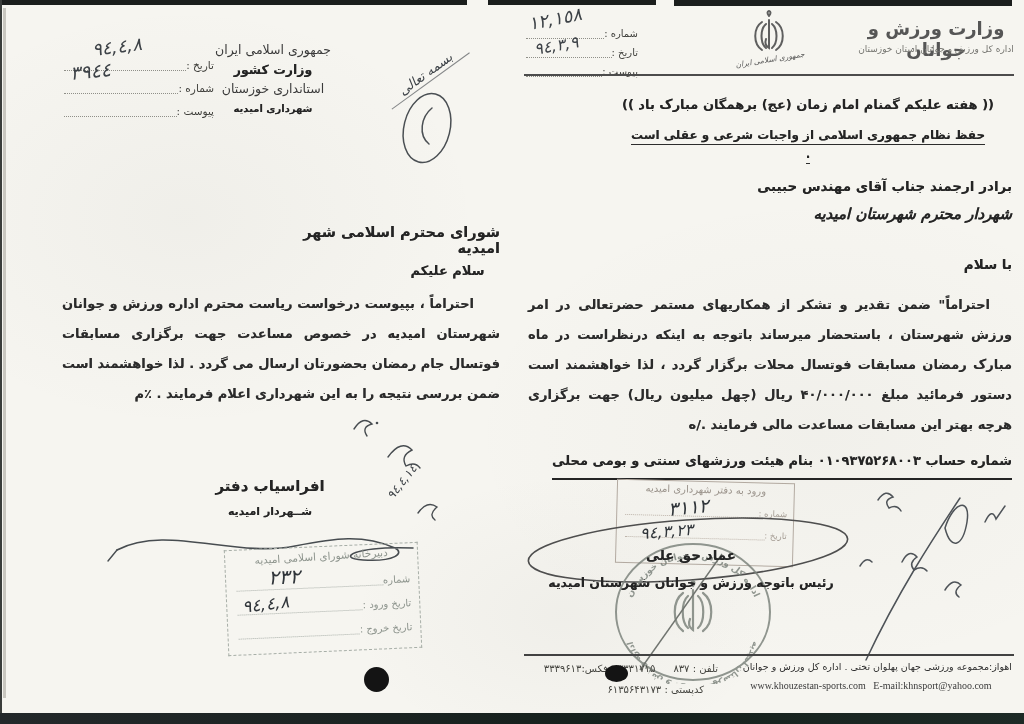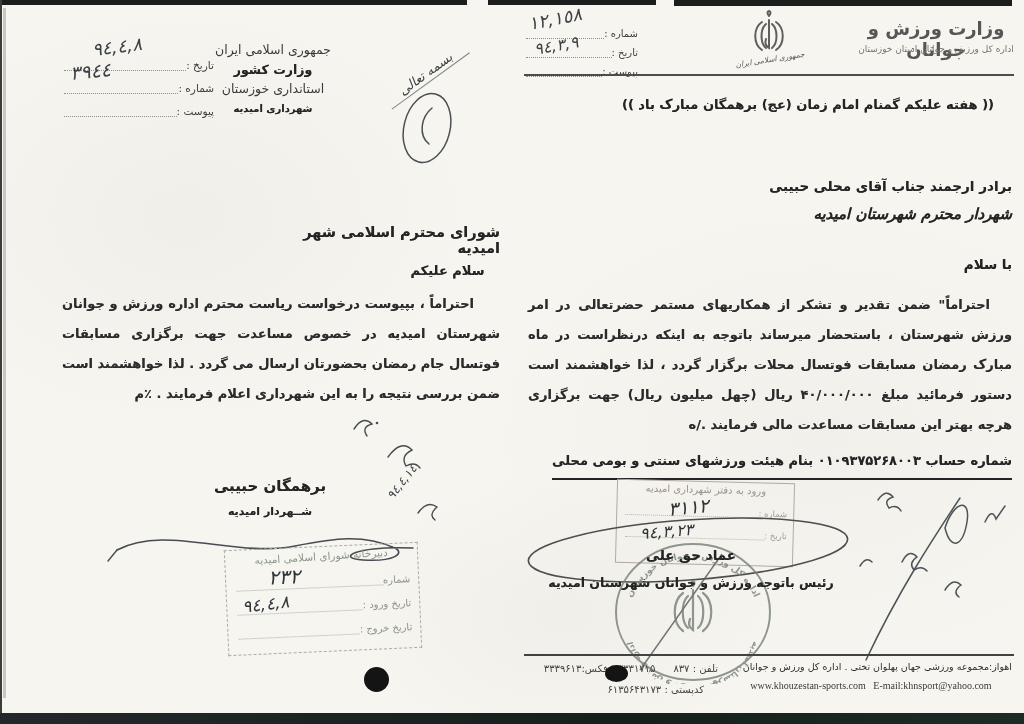--- a/index.html
+++ b/index.html
@@ -66,21 +66,21 @@
         <span class="dots"></span>
     </div>
   </div>
   <div class="abs hw rtl" style="left:92px;top:36px;font-size:18px;transform:rotate(-7deg);letter-spacing:3px;">٩٤,٤,٨</div>
   <div class="abs hw rtl" style="left:70px;top:60px;font-size:19px;transform:rotate(-6deg);letter-spacing:5px;">٣٩٤٤</div>
 
   <div class="abs rtl b" style="left:280px;top:224px;width:220px;text-align:right;font-size:14.5px;">شورای محترم اسلامی شهر امیدیه</div>
   <div class="abs rtl b" style="left:395px;top:263px;width:105px;text-align:center;font-size:13px;">سلام علیکم</div>
   <div class="abs rtl" style="left:62px;top:289px;width:438px;font-size:13px;font-weight:bold;color:#2b2b2b;line-height:30px;text-align:justify;text-indent:26px;text-shadow:0 0 0.6px rgba(45,45,45,0.5);">احتراماً ، بپیوست درخواست ریاست محترم اداره ورزش و جوانان شهرستان امیدیه در خصوص مساعدت جهت برگزاری مسابقات فوتسال جام رمضان بحضورتان ارسال می گردد . لذا خواهشمند است ضمن بررسی نتیجه را به این شهرداری اعلام فرمایند . ٪م</div>
 
-  <div class="abs rtl b" style="left:200px;top:477px;width:140px;text-align:center;font-size:15px;">برهمگان حبیبی</div>
+  <div class="abs rtl b" style="left:200px;top:477px;width:140px;text-align:center;font-size:15px;">افراسیاب دفتر</div>
   <div class="abs rtl b" style="left:200px;top:505px;width:140px;text-align:center;font-size:11px;">شــهردار امیدیه</div>
   <svg class="abs" style="left:95px;top:508px;" width="330" height="70" viewBox="0 0 330 70">
     <path d="M22,42 C70,16 140,50 200,38 C240,30 268,26 300,40 C310,45 300,54 268,52 C240,50 260,38 318,40" fill="none" stroke="#474c50" stroke-width="1.6" stroke-linecap="round"></path>
     <path d="M22,42 l-9,11" fill="none" stroke="#474c50" stroke-width="1.4" stroke-linecap="round"></path>
   </svg>
 
   <svg class="abs" style="left:330px;top:395px;" width="150" height="150" viewBox="0 0 150 150">
     <path d="M24,34 q9,-14 18,-5 q-11,3 -5,12" fill="none" stroke="#474c50" stroke-width="1.4" stroke-linecap="round"></path>
     <path d="M58,62 q13,-18 24,-7 q-12,6 -6,16 q9,-5 14,2" fill="none" stroke="#474c50" stroke-width="1.4" stroke-linecap="round"></path>
     <path d="M88,118 q9,-13 19,-6 q-9,8 -2,13" fill="none" stroke="#474c50" stroke-width="1.4" stroke-linecap="round"></path>
@@ -136,22 +136,25 @@
       <span class="lbl" style="font-size:10px;">پیوست :</span>
         <span class="dots"></span>
     </div>
   </div>
   <div class="abs hw rtl" style="left:528px;top:8px;font-size:18px;letter-spacing:2px;transform:rotate(-11deg);">١٢,١٥٨</div>
   <div class="abs hw rtl" style="left:534px;top:36px;font-size:16px;letter-spacing:2px;transform:rotate(-10deg);">٩٤,٣,٩</div>
 
   <div class="abs" style="left:524px;top:74px;width:490px;height:2px;background:#4c4c4c;"></div>
 
   <div class="abs rtl b" style="left:608px;top:97px;width:400px;text-align:center;font-size:13px;">(( هفته علیکم گمنام امام زمان (عج) برهمگان مبارک باد ))</div>
-
-  <div class="abs rtl b" style="left:712px;top:178px;width:300px;text-align:right;font-size:13.5px;">برادر ارجمند جناب آقای محلی حبیبی</div>
+  <div class="abs rtl" style="left:628px;top:124px;width:360px;text-align:center;">
+    <span class="b" style="font-size:12px;border-bottom:1.5px solid #2d2d2d;padding-bottom:2px;">حفظ نظام جمهوری اسلامی از واجبات شرعی و عقلی است .</span>
+  </div>
+
+  <div class="abs rtl b" style="left:712px;top:178px;width:300px;text-align:right;font-size:13.5px;">برادر ارجمند جناب آقای مهندس حبیبی</div>
   <div class="abs rtl b" style="left:762px;top:205px;width:250px;text-align:right;font-size:15px;font-style:italic;">شهردار محترم شهرستان امیدیه</div>
 
   <div class="abs rtl b" style="left:928px;top:256px;width:84px;text-align:right;font-size:13.5px;">با سلام</div>
 
   <div class="abs rtl" style="left:528px;top:290px;width:484px;font-size:13px;font-weight:bold;color:#2b2b2b;line-height:30px;text-align:justify;text-indent:22px;text-shadow:0 0 0.6px rgba(45,45,45,0.5);">احتراماً" ضمن تقدیر و تشکر از همکاریهای مستمر حضرتعالی در امر ورزش شهرستان ، باستحضار میرساند باتوجه به اینکه درنظراست در ماه مبارک رمضان مسابقات فوتسال محلات برگزار گردد ، لذا خواهشمند است دستور فرمائید مبلغ ۴۰/۰۰۰/۰۰۰ ریال (چهل میلیون ریال) جهت برگزاری هرچه بهتر این مسابقات مساعدت مالی فرمایند ./ه</div>
 
   <div class="abs rtl" style="left:528px;top:450px;width:484px;text-align:right;">
     <span class="b" style="font-size:13px;border-bottom:2px solid #242424;padding-bottom:10px;">شماره حساب ۰۱۰۹۳۷۵۲۶۸۰۰۳ بنام هیئت ورزشهای سنتی و بومی محلی</span>
   </div>
 

